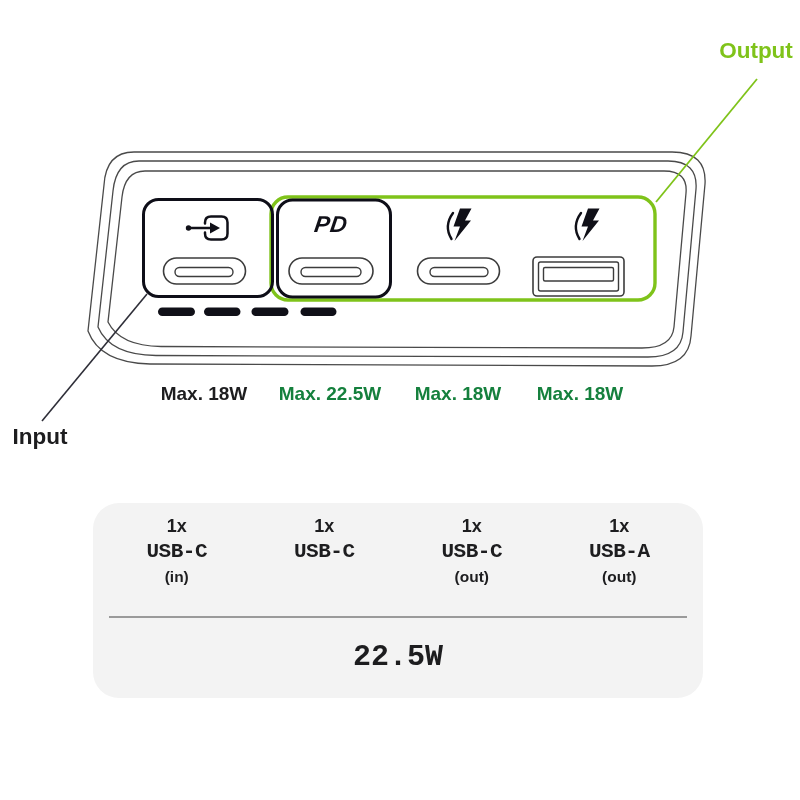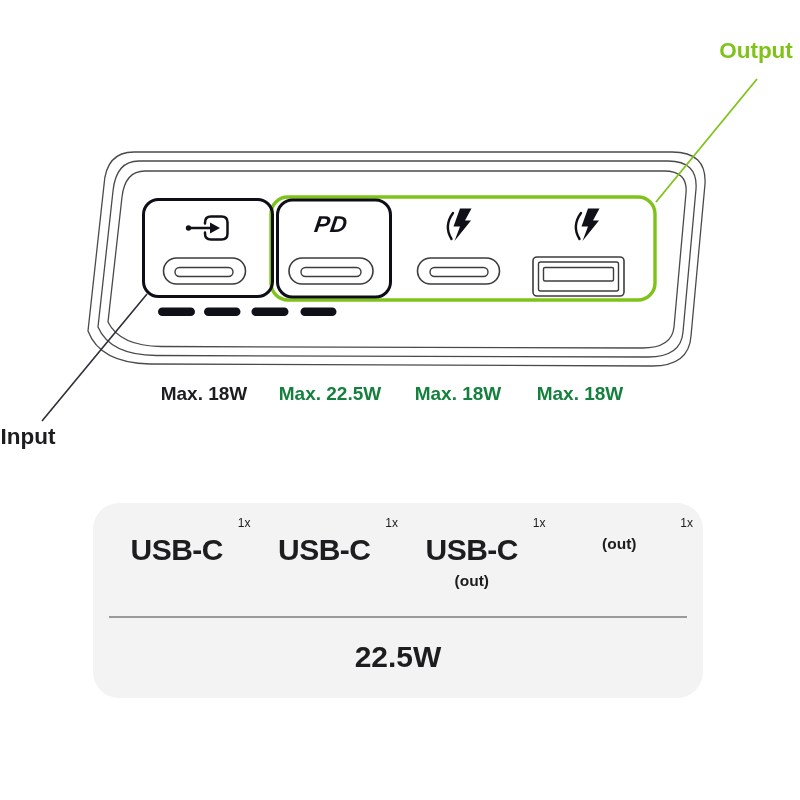--- a/index.html
+++ b/index.html
@@ -18,45 +18,45 @@
   .leader-green { stroke: #7fc31a; stroke-width: 1.8; }
   .group-black { fill: none; stroke: #0e0e18; stroke-width: 3; }
   .group-green { fill: none; stroke: #7fc31a; stroke-width: 3.4; }
   .port-line { fill: #ffffff; stroke: #3c3c3c; stroke-width: 1.6; }
   .port-slot { fill: #ffffff; stroke: #3c3c3c; stroke-width: 1.4; }
   .ink { fill: #101018; }
   .ink-line { fill: none; stroke: #101018; stroke-width: 2.5; stroke-linecap: round; }
 
   .label { position: absolute; font-weight: bold; font-size: 22.5px; transform: translateX(-50%); white-space: nowrap; }
   .label.output { left: 756px; top: 38px; color: #7fc31a; }
-  .label.input  { left: 28px;  top: 424px; color: #1d1d1f; }
+  .label.input  { left: 40px;  top: 424px; color: #1d1d1f; }
 
   .pd-badge {
     position: absolute; left: 331px; top: 211px; transform: translateX(-50%) skewX(-8deg);
     font-weight: 800; font-style: italic; font-size: 23px; color: #101018; letter-spacing: 0.5px;
   }
 
   .max-label { position: absolute; top: 383px; transform: translateX(-50%); font-size: 19px; font-weight: bold; white-space: nowrap; }
   .max-dark  { color: #1d1d1f; }
   .max-green { color: #15803d; }
 
   .spec-panel {
     position: absolute; left: 93px; top: 503px; width: 610px; height: 195px;
     background: #f3f3f3; border-radius: 26px;
   }
   .spec-cols { display: flex; padding: 13px 10px 0 10px; }
   .spec-col { flex: 1; text-align: center; color: #1d1d1f; }
-  .spec-qty  { font-size: 12px; font-weight: normal; text-align: right; }
-  .spec-name { font-size: 30px; font-weight: bold; letter-spacing: -0.5px; margin-top: 3px; }
+  .spec-qty  { font-size: 18px; font-weight: bold; }
+  .spec-name { font-size: 21px; font-weight: bold; letter-spacing: -0.5px; margin-top: 3px; font-family: Liberation Mono, monospace; }
   .spec-mode { font-size: 15.5px; font-weight: bold; margin-top: 5px; }
   .spec-divider { position: absolute; left: 16px; right: 16px; top: 113px; height: 1.5px; background: #9a9a9a; }
   .spec-total {
     position: absolute; left: 0; right: 0; top: 113px; bottom: 0;
     display: flex; align-items: center; justify-content: center;
-    font-size: 30px; font-weight: bold; color: #1d1d1f;
+    font-size: 30px; font-weight: bold; color: #1d1d1f; font-family: Liberation Mono, monospace;
   }
 </style>
 </head>
 <body>
 
 <div class="stage">
 
   <svg class="diagram" width="800" height="800" viewBox="0 0 800 800">
 
     <g>
@@ -123,32 +123,34 @@
   <div class="max-label max-dark" style="left:204px">Max. 18W</div>
   <div class="max-label max-green" style="left:330px">Max. 22.5W</div>
   <div class="max-label max-green" style="left:458px">Max. 18W</div>
   <div class="max-label max-green" style="left:580px">Max. 18W</div>
 
   <div class="spec-panel">
     <div class="spec-cols">
       <div class="spec-col">
         <div class="spec-qty">1x</div>
         <div class="spec-name">USB-C</div>
+        <div class="spec-mode">(in)</div>
       </div>
       <div class="spec-col">
         <div class="spec-qty">1x</div>
         <div class="spec-name">USB-C</div>
       </div>
       <div class="spec-col">
         <div class="spec-qty">1x</div>
         <div class="spec-name">USB-C</div>
         <div class="spec-mode">(out)</div>
       </div>
       <div class="spec-col">
         <div class="spec-qty">1x</div>
+        <div class="spec-name">USB-A</div>
         <div class="spec-mode">(out)</div>
       </div>
     </div>
     <div class="spec-divider"></div>
     <div class="spec-total">22.5W</div>
   </div>
 
 </div>
 
 </body></html>

